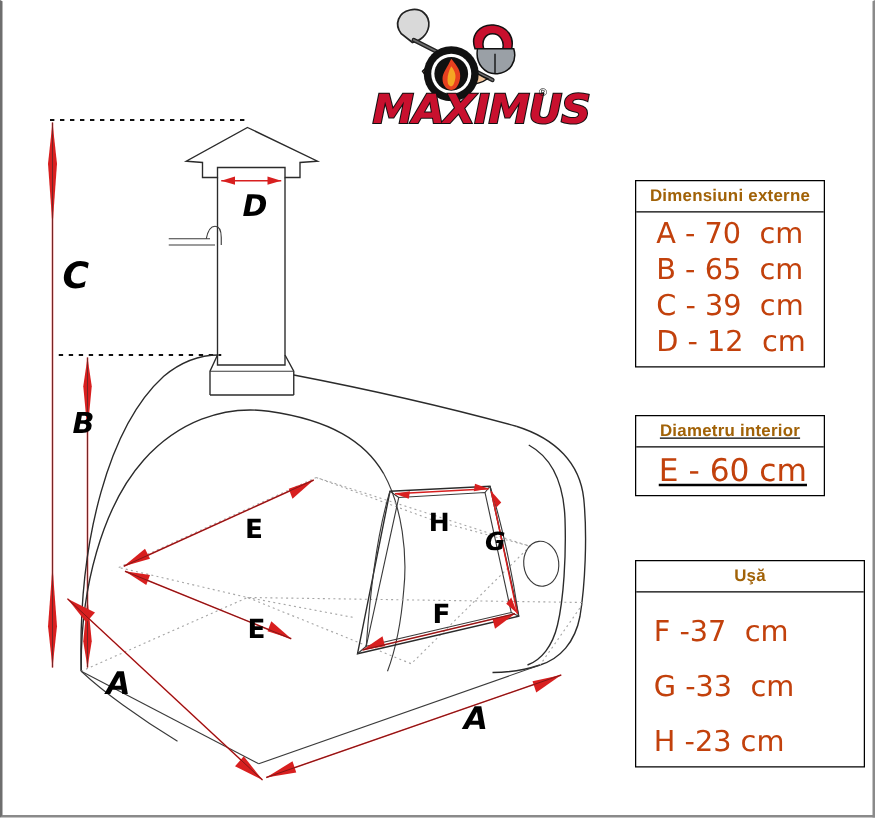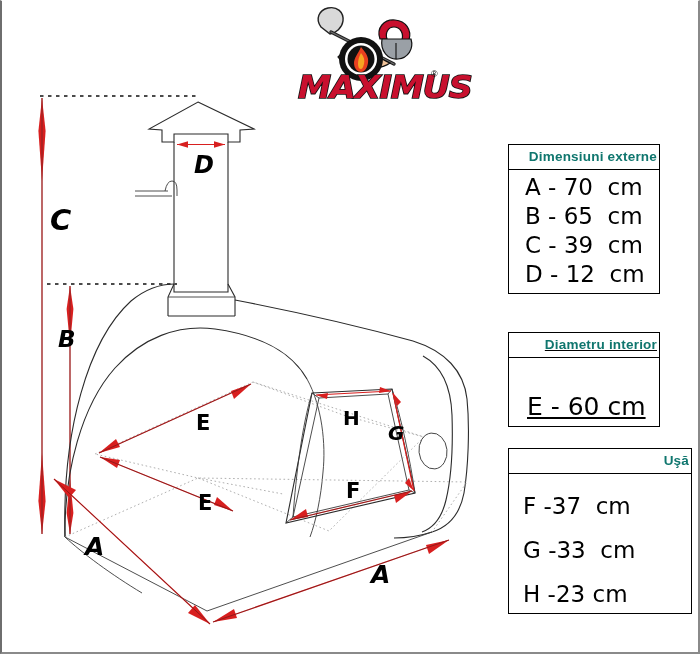--- a/index.html
+++ b/index.html
@@ -47,41 +47,41 @@
 
   
   .dtable{
     position:absolute;
     border:1.6px solid #000;
     background:#fff;
     box-sizing:border-box;
   }
   .dtable .thead{
     border-bottom:1.6px solid #000;
-    text-align:right;
+    text-align:center;
     font-family:"Liberation Sans",sans-serif;
     font-weight:bold;
     font-size:13.5px;
-    color:#0f766e;
+    color:#a16207;
     padding:4px 2px 5px 2px;
     letter-spacing:.2px;
   }
   .dtable .tbody{padding:3px 0 4px 0;}
   .drow{
     font-family:"DejaVu Sans", sans-serif;
     font-size:23px;
-    color:#000000;
+    color:#c2410c;
     padding:1px 0 1px 16px;
     white-space:pre;
     line-height:1.17;
   }
   #tbl1{left:506px;top:143px;width:152px;}
   #tbl2{left:506px;top:331px;width:152px;text-decoration:underline;}
   #tbl3{left:506px;top:447px;width:184px;}
-  #tbl2 .drow{font-size:25px;padding-left:18px;margin-top:30px;}
+  #tbl2 .drow{font-size:25px;padding-left:18px;}
   #tbl3 .drow{font-size:23px;padding-left:14px;margin-top:15px;}
 </style>
 </head>
 <body>
 
 <div id="stage">
 
   <svg class="layer" viewBox="0 0 700 654">
     <defs>
       <style>

